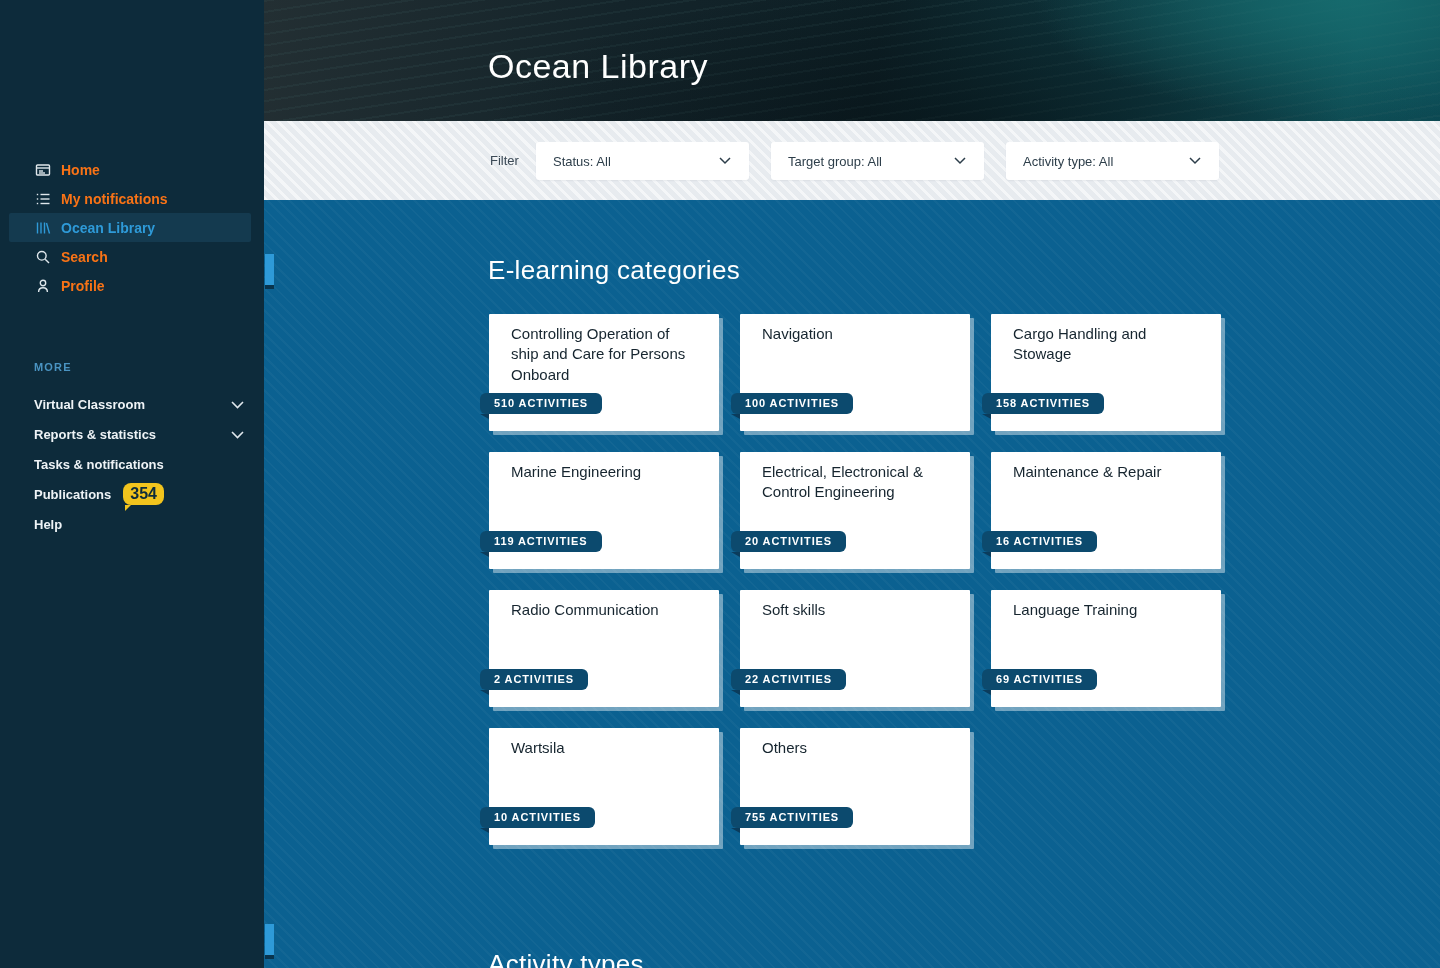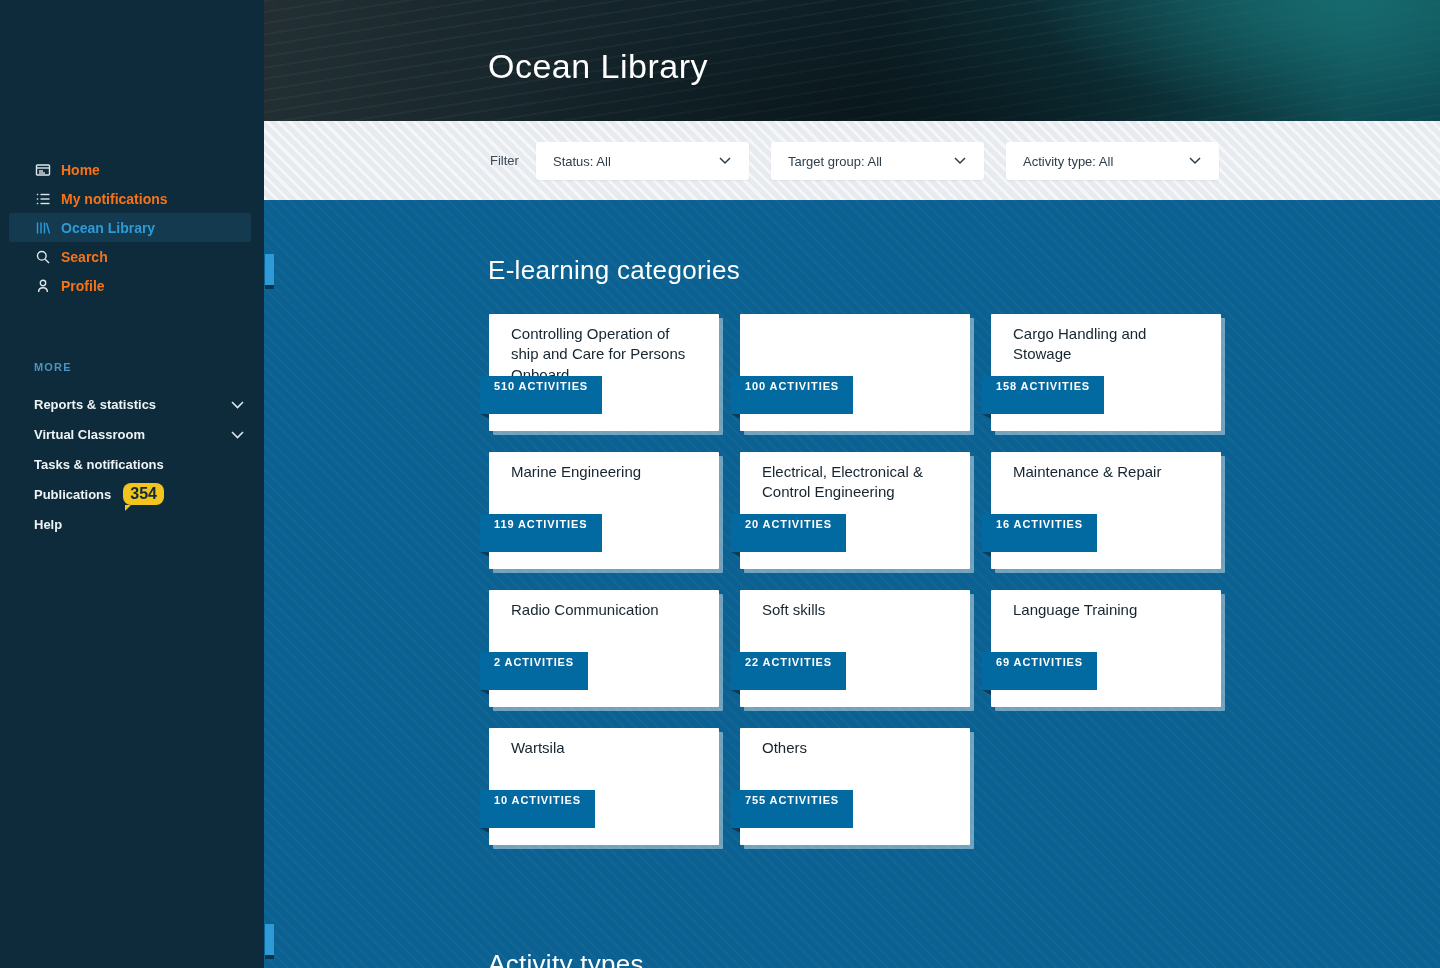--- a/index.html
+++ b/index.html
@@ -69,23 +69,23 @@
   .edge-tab::after { content:""; position:absolute; left:0; top:100%;
     width:9px; height:4px; background:#09344d; }
   .t1 { top:54px; } .t2 { top:724px; }
 
   .cards { position:absolute; left:225px; top:114px; width:732px;
     display:grid; grid-template-columns:repeat(3,230px); gap:21px 21px; }
   .card { position:relative; width:230px; height:117px; background:#ffffff;
     border-radius:1px; box-shadow:4px 4px 0 rgba(255,255,255,.42); cursor:pointer; }
   .card-title { padding:10px 24px 0 22px; font-size:15px; font-weight:normal;
     color:#16252f; line-height:1.35; }
-  .ribbon { position:absolute; left:-9px; bottom:17px; height:38px; line-height:21px;
-    background:#0369a1; color:#ffffff; font-size:11px; font-weight:bold;
-    letter-spacing:.9px; padding:0 14px 0 14px; white-space:nowrap; }
+  .ribbon { position:absolute; left:-9px; bottom:17px; height:21px; line-height:21px;
+    background:#0c4a6e; color:#ffffff; font-size:11px; font-weight:bold;
+    letter-spacing:.9px; padding:0 14px 0 14px; white-space:nowrap;border-radius:6px; }
   .ribbon::after { content:""; position:absolute; left:0; top:100%; width:0; height:0;
     border-top:5px solid #0b3c5c; border-left:9px solid transparent; }
 </style>
 </head>
 <body>
 
 <div class="app">
 
   <div class="sidebar">
     <div class="nav">
@@ -141,30 +141,30 @@
           </svg>
         </span>
         <span>Profile</span>
       </div>
     </div>
 
     <div class="more-label">MORE</div>
 
     <div class="more-list">
       <div class="more-item">
-        <span>Reports &amp; statistics</span>
+        <span>Virtual Classroom</span>
         <span class="grow"></span>
         <span class="chev">
           <svg width="13" height="8" viewBox="0 0 13 8" fill="none" stroke-width="1.6">
               <path d="M1 1l5.5 5.5L12 1"></path>
             </svg>
         </span>
       </div>
       <div class="more-item">
-        <span>Virtual Classroom</span>
+        <span>Reports &amp; statistics</span>
         <span class="grow"></span>
         <span class="chev">
           <svg width="13" height="8" viewBox="0 0 13 8" fill="none" stroke-width="1.6">
               <path d="M1 1l5.5 5.5L12 1"></path>
             </svg>
         </span>
       </div>
       <div class="more-item">
         <span>Tasks &amp; notifications</span>
       </div>
@@ -207,20 +207,21 @@
   <div class="content">
     <div class="edge-tab t1"></div>
     <div class="section-heading h-elearning">E-learning categories</div>
 
     <div class="cards">
       <div class="card">
         <div class="card-title">Controlling Operation of ship and Care for Persons Onboard</div>
         <div class="ribbon">510 ACTIVITIES</div>
       </div>
       <div class="card">
+        <div class="card-title">Navigation</div>
         <div class="ribbon">100 ACTIVITIES</div>
       </div>
       <div class="card">
         <div class="card-title">Cargo Handling and Stowage</div>
         <div class="ribbon">158 ACTIVITIES</div>
       </div>
       <div class="card">
         <div class="card-title">Marine Engineering</div>
         <div class="ribbon">119 ACTIVITIES</div>
       </div>

